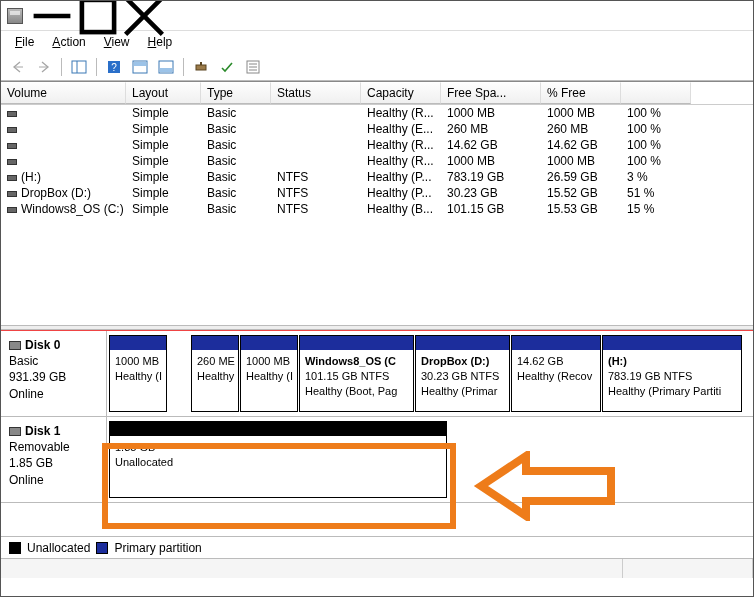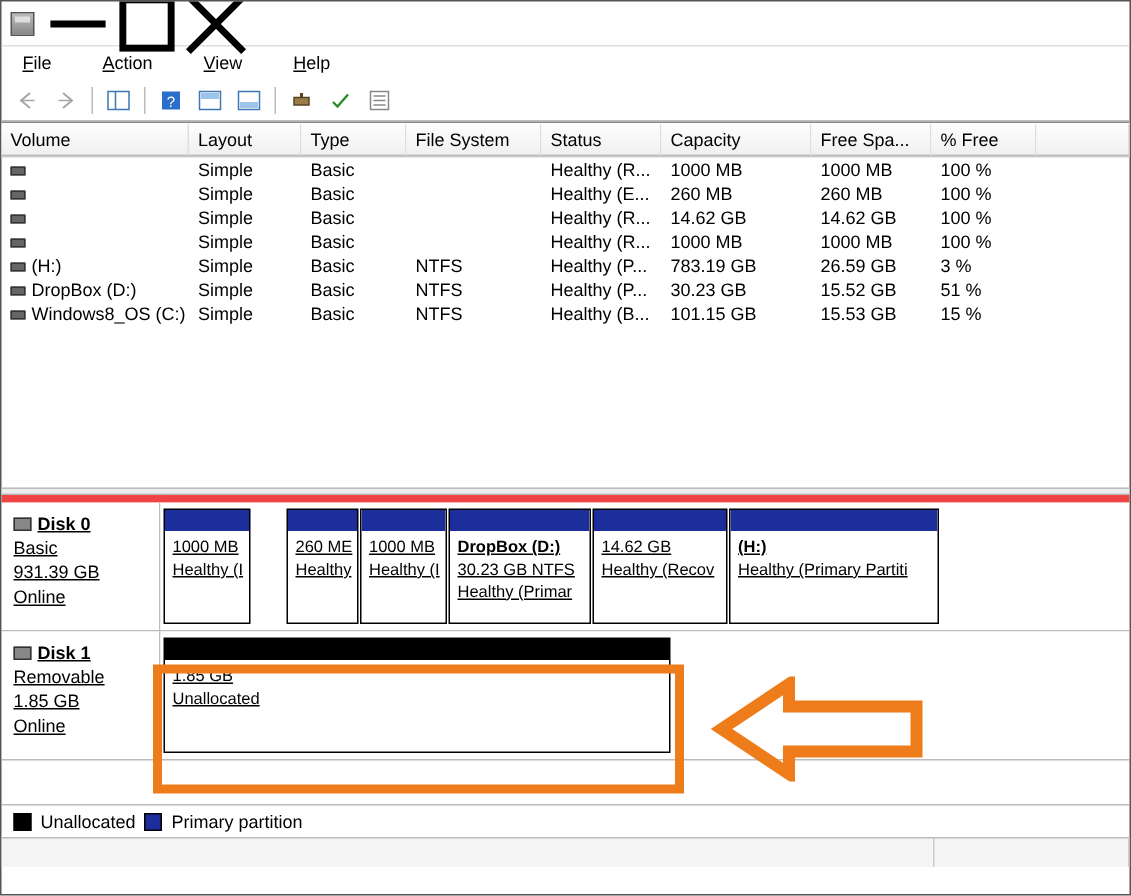--- a/index.html
+++ b/index.html
@@ -38,21 +38,21 @@
   .win-btns { display: flex; height: 100%; }
   .win-btn {
     width: 46px; height: 100%;
     display: flex; align-items: center; justify-content: center;
     font-size: 13px;
   }
   
   .menubar {
     display: flex;
     padding: 2px 6px;
-    gap: 18px;
+    gap: 2px;
   }
   .menu-item { padding: 2px 8px; }
   .menu-item .ul { text-decoration: underline; }
   
   .toolbar {
     display: flex;
     align-items: center;
     padding: 2px 4px;
     border-bottom: 1px solid #bbb;
     gap: 0;
@@ -101,22 +101,21 @@
     background: #666; border: 1px solid #333; margin-right: 4px;
     vertical-align: middle;
   }
   .vl-scroll { height: 220px; overflow: hidden; }
   
   .splitter { height: 5px; background: #eee; border-top:1px solid #bbb; border-bottom:1px solid #bbb; cursor: row-resize; }
   
   .disk-area {
     height: 206px;
     overflow-y: scroll;
-    border-top: 5px solid #ef4444;
-    text-decoration: underline;
+    border-top: 1px solid #ef4444;
   }
   .disk-row {
     display: flex;
     border-bottom: 1px solid #bbb;
     min-height: 86px;
   }
   .disk-info {
     width: 106px;
     padding: 6px 8px;
     border-right: 1px solid #bbb;
@@ -282,21 +281,20 @@
         <line x1="4" y1="11" x2="12" y2="11" stroke="#888"></line>
       </svg>
   </div>
 </div>
 
 <div class="volume-list">
   <div class="vl-head">
     <div>Volume</div>
     <div>Layout</div>
     <div>Type</div>
-    <div>File System</div>
     <div>Status</div>
     <div>Capacity</div>
     <div>Free Spa...</div>
     <div>% Free</div>
     <div></div>
   </div>
   <div class="vl-scroll" id="vl-rows">
       <div class="vl-row">
         <div><span class="vol-icon"></span><span></span></div>
         <div>Simple</div>
@@ -402,39 +400,48 @@
             <div>Healthy</div>
           </div>
         </div>
         <div class="part" style="width: 58px;">
           <div class="stripe"></div>
           <div class="part-body">
             <div>1000 MB</div>
             <div>Healthy (I</div>
           </div>
         </div>
+        <div class="part" style="width: 115px;">
+          <div class="stripe"></div>
+          <div class="part-body">
+            <div class="part-name">Windows8_OS  (C</div>
+            <div>101.15 GB NTFS</div>
+            <div>Healthy (Boot, Pag</div>
+          </div>
+        </div>
         <div class="part" style="width: 95px;">
           <div class="stripe"></div>
           <div class="part-body">
             <div class="part-name">DropBox  (D:)</div>
             <div>30.23 GB NTFS</div>
             <div>Healthy (Primar</div>
           </div>
         </div>
         <div class="part" style="width: 90px;">
           <div class="stripe"></div>
           <div class="part-body">
             <div>14.62 GB</div>
             <div>Healthy (Recov</div>
           </div>
         </div>
         <div class="part" style="width: 140px;">
           <div class="stripe"></div>
           <div class="part-body">
             <div class="part-name">(H:)</div>
+            <div>783.19 GB NTFS</div>
             <div>Healthy (Primary Partiti</div>
           </div>
         </div>
       </div>
     </div>
     <div class="disk-row">
       <div class="disk-info">
         <div><span class="disk-icon"></span><span class="disk-label">Disk 1</span></div>
         <div>Removable</div>
         <div>1.85 GB</div>

